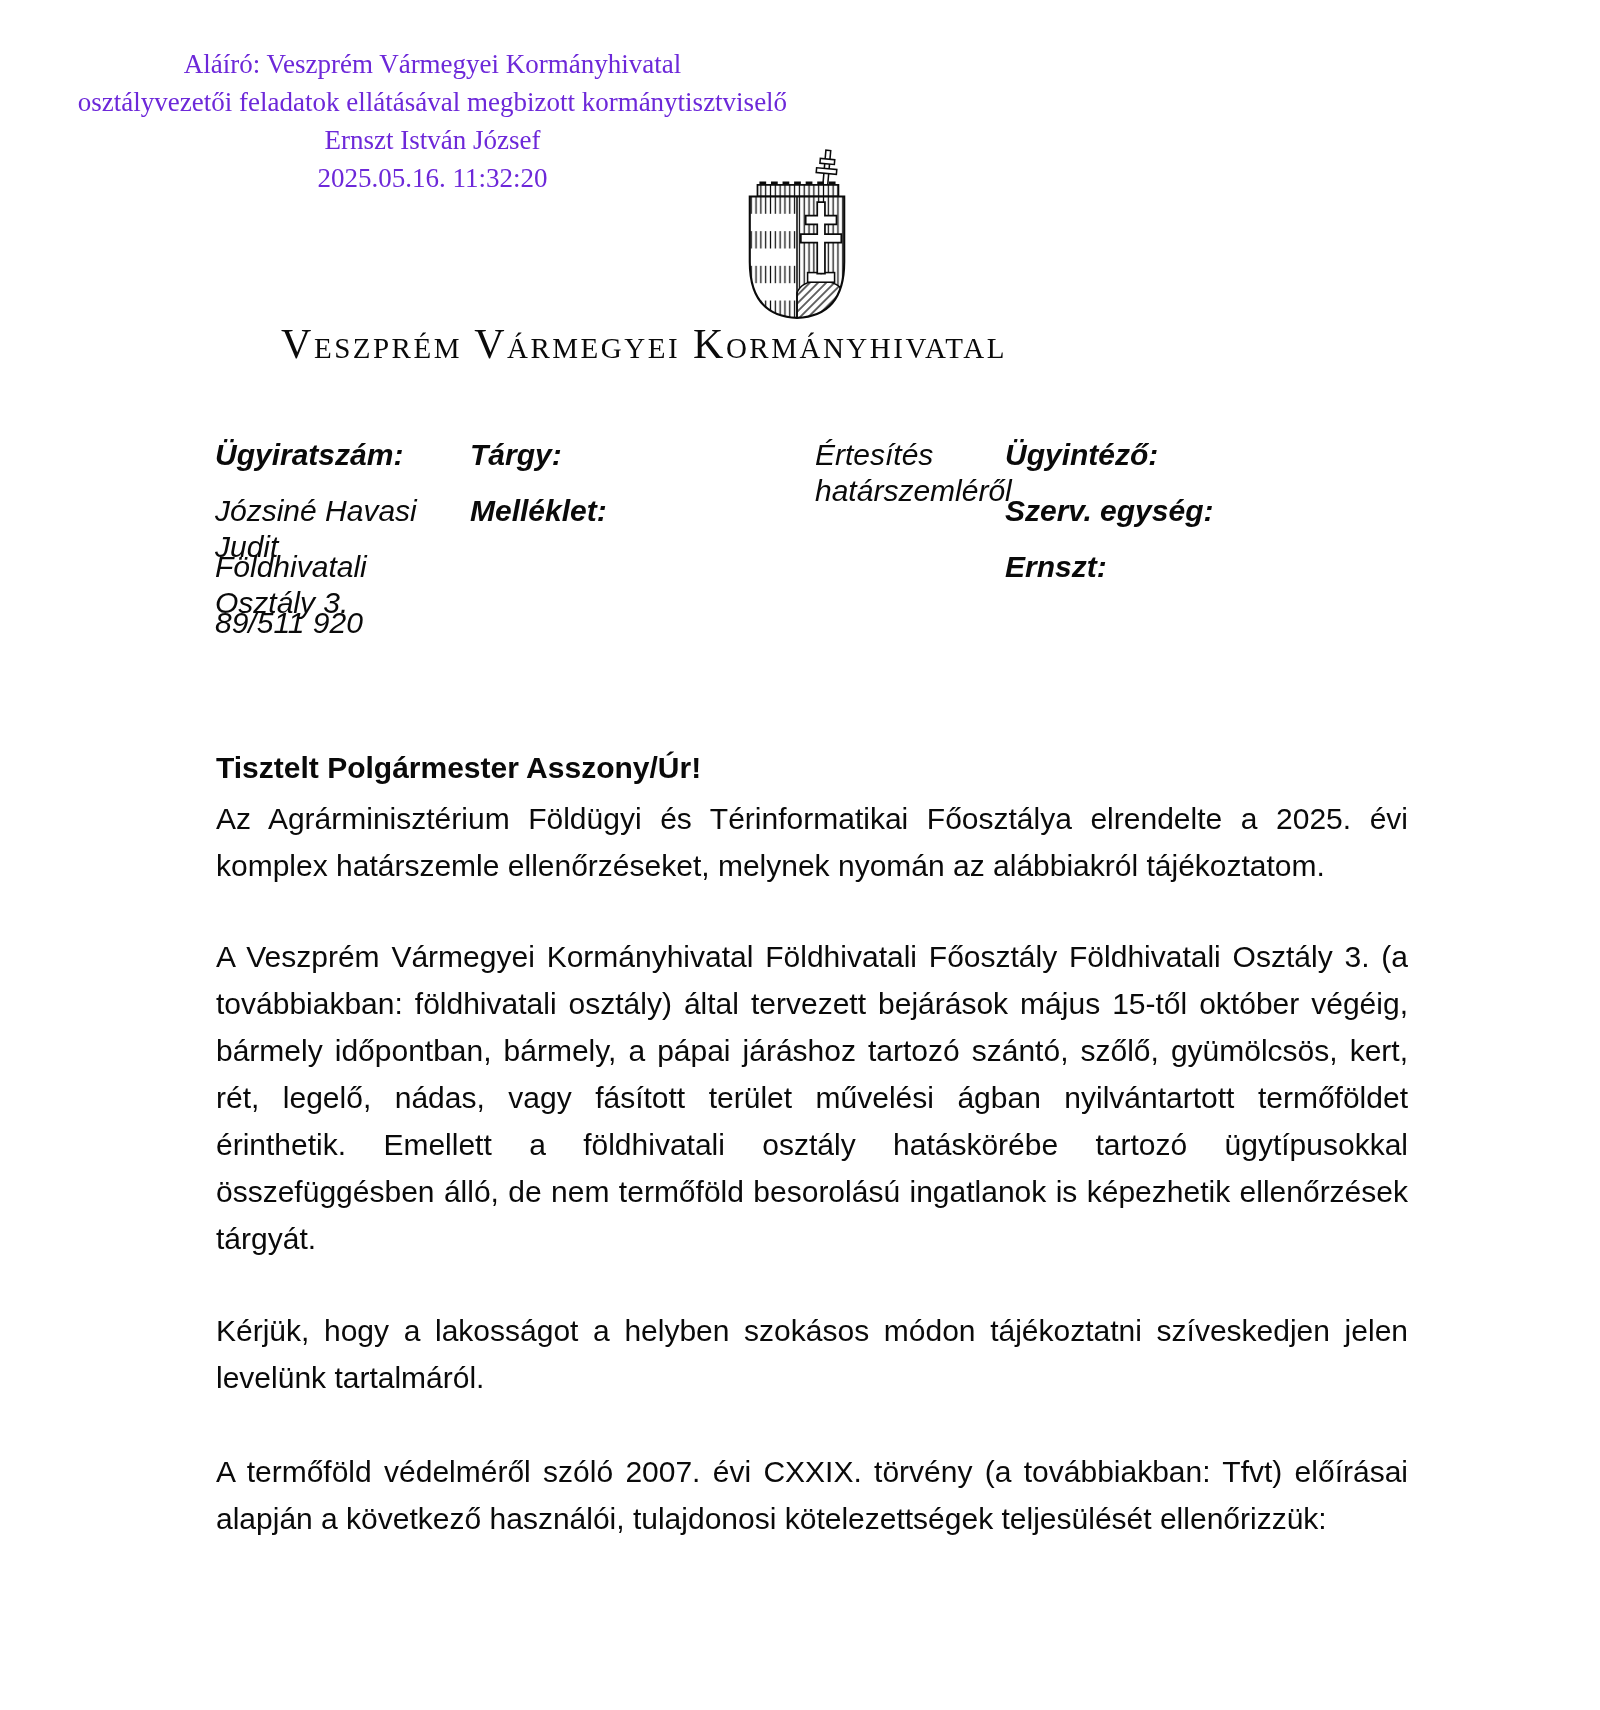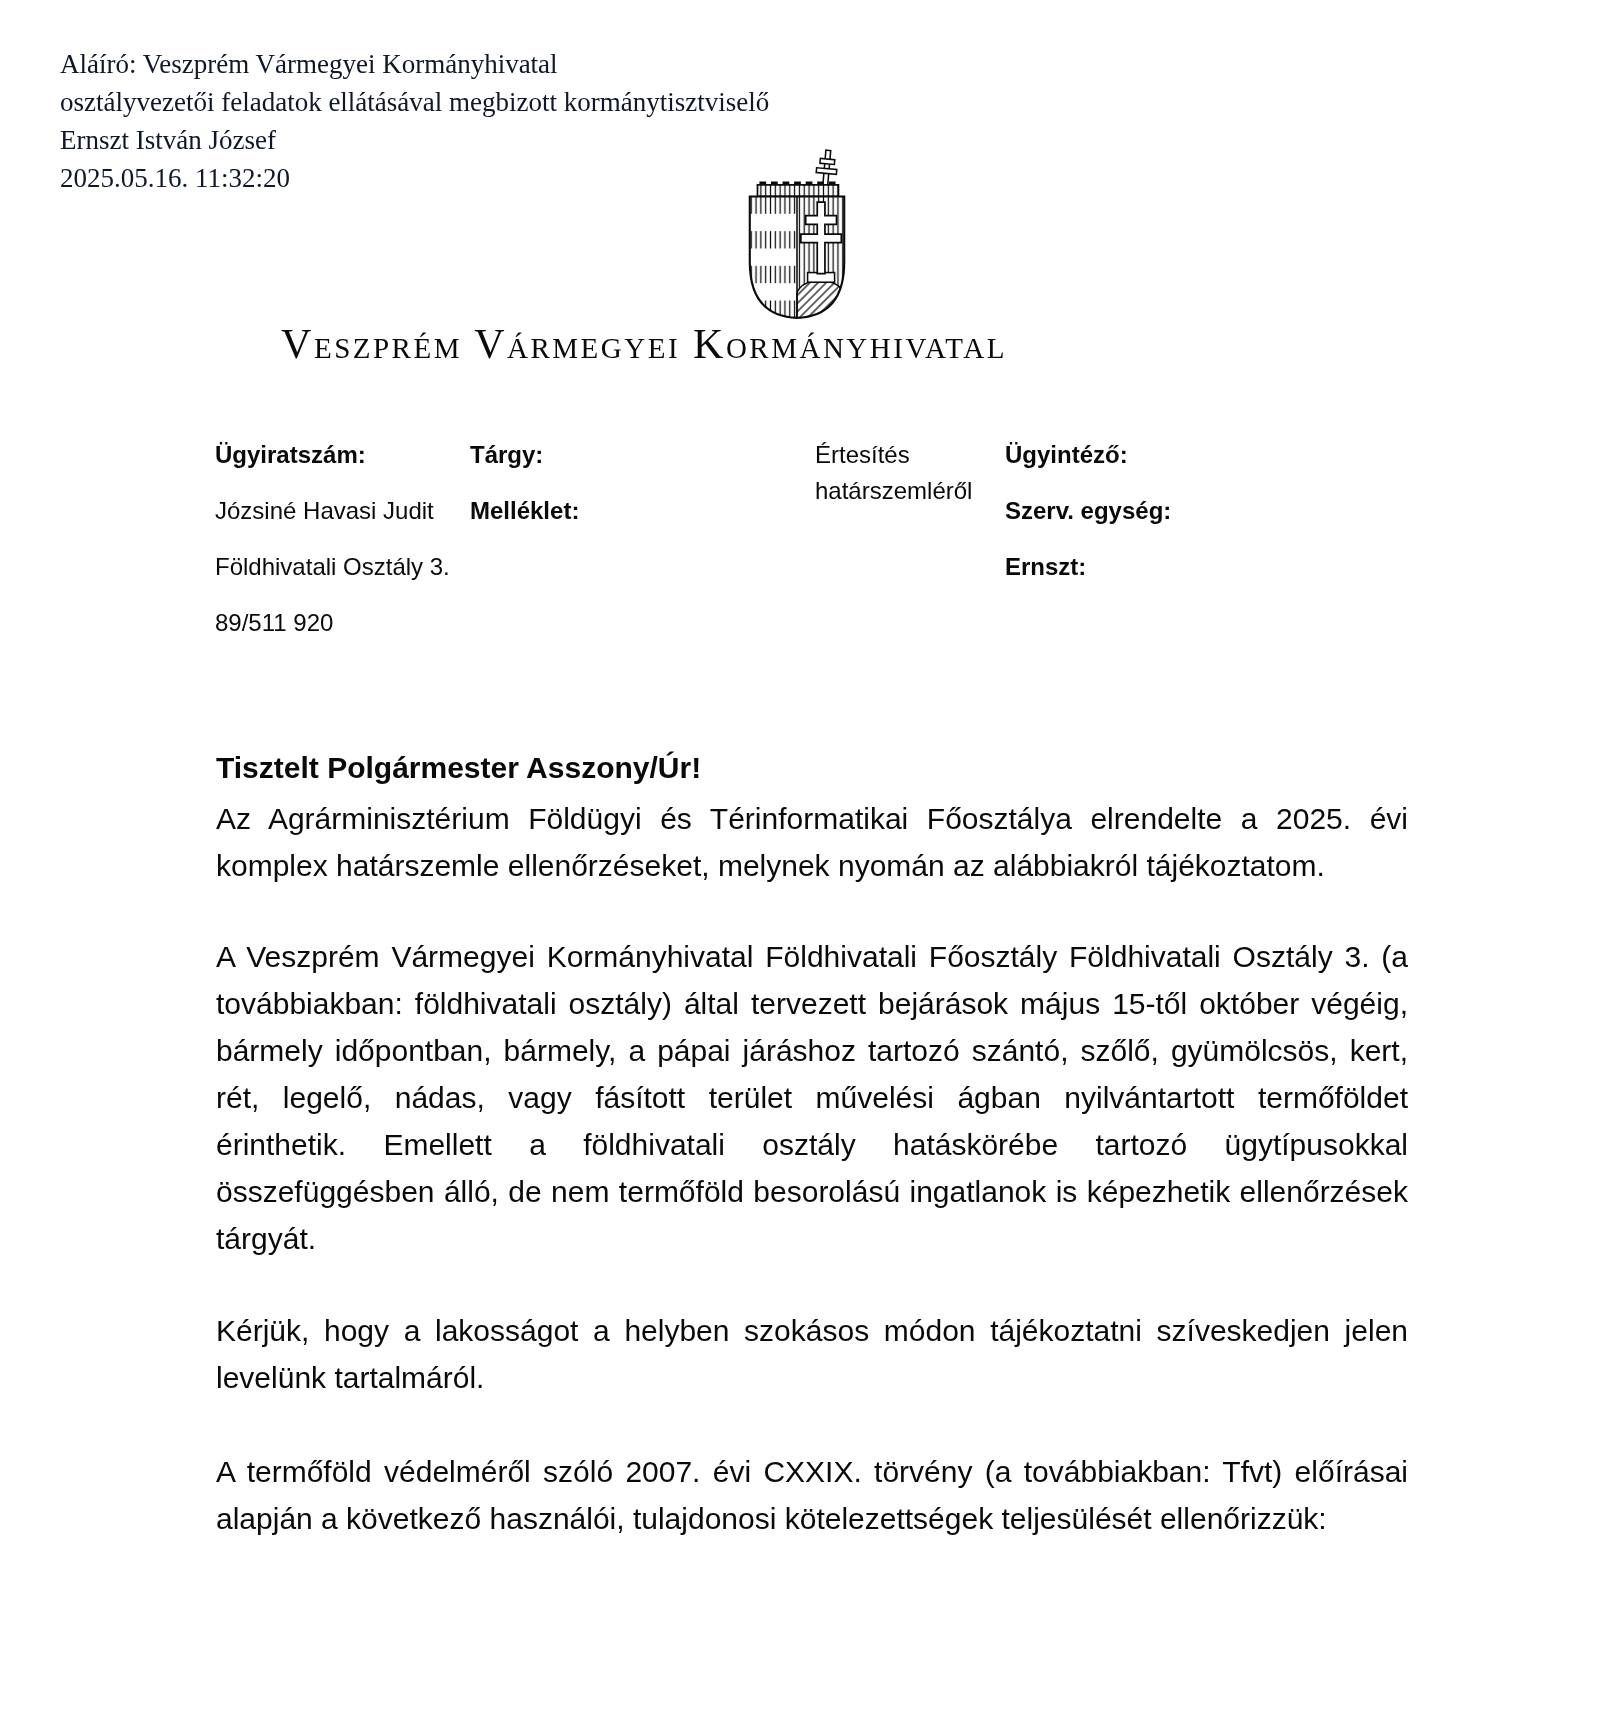--- a/index.html
+++ b/index.html
@@ -12,25 +12,25 @@
     font-family: "Liberation Sans", sans-serif;
     overflow: hidden;
   }
 
   
   .signature-block {
     position: absolute;
     top: 45px;
     left: 60px;
     width: 745px;
-    text-align: left;
+    text-align: center;
     font-family: "Liberation Serif", serif;
     font-size: 27px;
     line-height: 38px;
-    color: #0f172a;
+    color: #6d28d9;
   }
 
   
   .coat-of-arms {
     position: absolute;
     left: 744px;
     top: 146px;
     width: 106px;
     height: 178px;
   }
@@ -53,23 +53,24 @@
 
   
   .case-meta {
     position: absolute;
     top: 437px;
     left: 215px;
     width: 1195px;
     display: grid;
     grid-template-columns: 255px 345px 190px auto;
     grid-auto-rows: 56px;
-    font-size: 24px;
+    font-size: 30px;
     line-height: 36px;
     align-items: start;
+    font-style: italic;
   }
   .case-meta .lbl { font-weight: bold; }
   .case-meta .val-bold { font-weight: bold; }
 
   
   .letter-body {
     position: absolute;
     top: 740px;
     left: 212px;
     width: 1200px;

